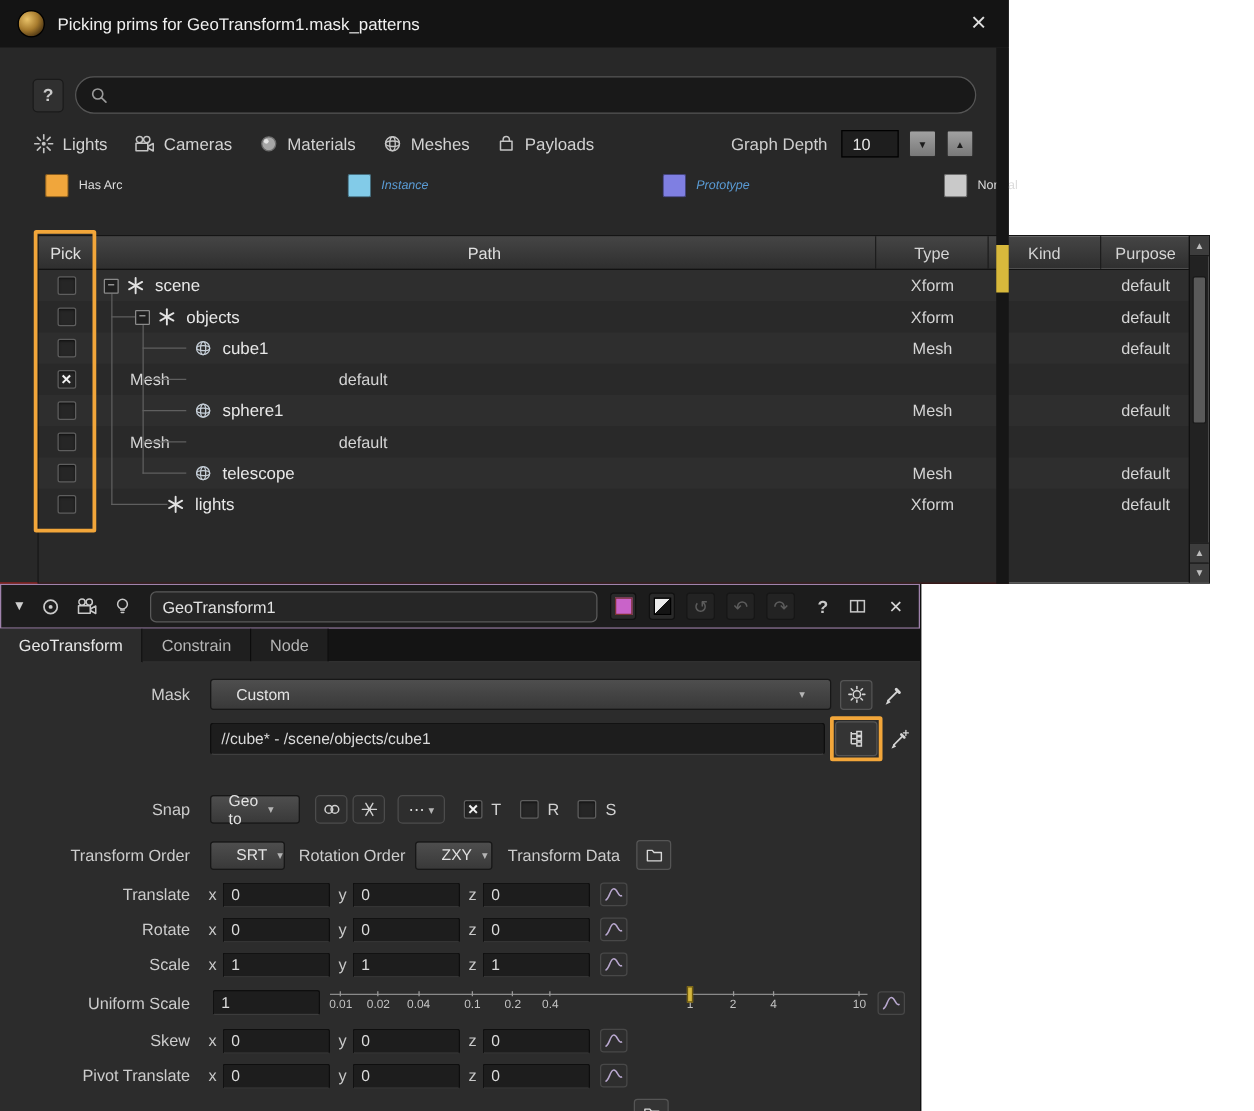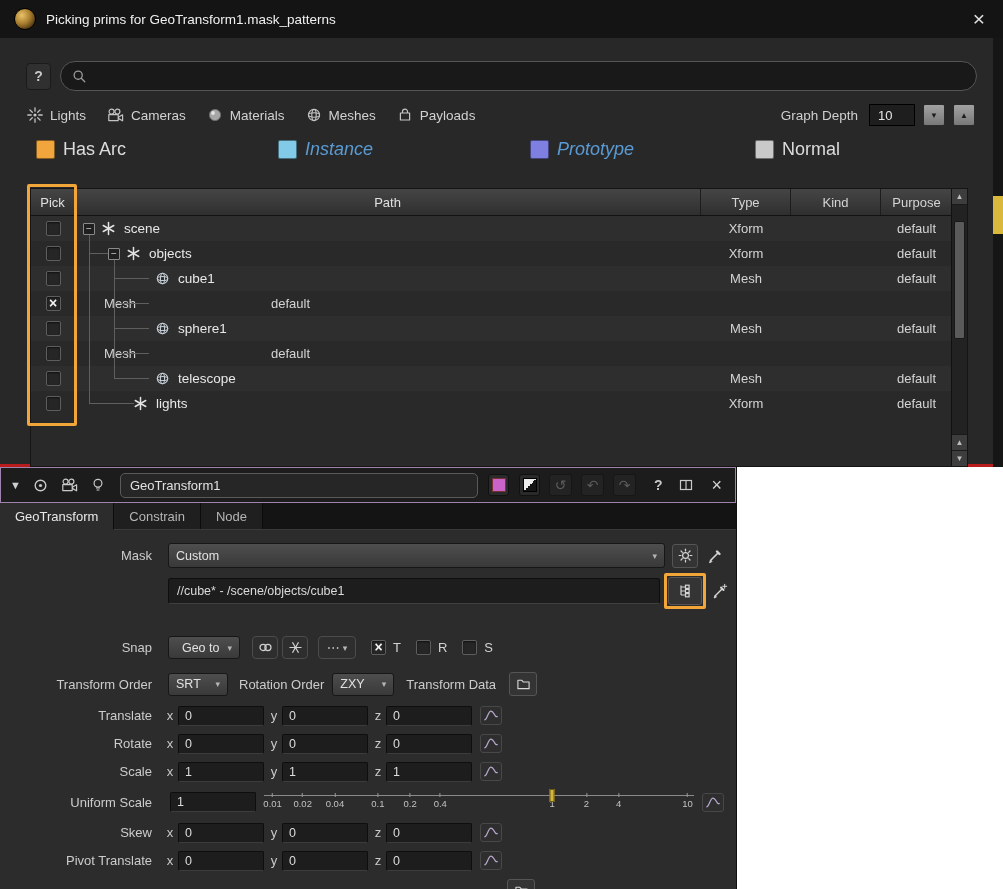--- a/index.html
+++ b/index.html
@@ -6,21 +6,21 @@
   html,body { width:1003px; height:889px; }
   body {
     font-family:"Liberation Sans","DejaVu Sans",sans-serif;
     background:#ffffff; position:relative; overflow:hidden;
     color:#ddd; font-size:13px; -webkit-font-smoothing:antialiased;
   }
   :root{ --hl:#f2a63a; }
   svg{ display:block; }
 
   
-  .dialog{ position:absolute; left:0; top:0; width:1003px; height:467px; background:#282828; border-bottom:3px solid #b91c1c; }
+  .dialog{ position:absolute; left:0; top:0; width:807px; height:467px; background:#282828; border-bottom:1px solid #b91c1c; }
   .titlebar{ height:38px; background:#141414; display:flex; align-items:center; padding:0 14px; gap:10px; }
   .app-icon{ width:22px; height:22px; border-radius:50%;
     background:radial-gradient(circle at 34% 32%, #e9c269 0%, #a87c2e 45%, #4a3312 80%, #241806 100%);
     border:1px solid #000; flex:0 0 auto; }
   .win-title{ color:#f0f0f0; font-size:13.5px; }
   .win-close{ margin-left:auto; color:#e0e0e0; font-size:21px; line-height:20px; cursor:pointer; padding:0 4px; }
 
   .search-row{ display:flex; align-items:center; gap:9px; padding:23px 26px 0 26px; }
   .help-btn{ width:25px; height:27px; background:#303030; border:1px solid #1a1a1a; border-radius:4px;
     color:#c9c9c9; font-size:14px; font-weight:bold; display:flex; align-items:center; justify-content:center; }
@@ -32,21 +32,21 @@
   .filter{ display:flex; align-items:center; gap:7px; color:#d2d2d2; font-size:13.5px; cursor:pointer; }
   .filter .fi{ color:#c4c4c4; }
   .graph-depth{ margin-left:auto; display:flex; align-items:center; gap:7px; }
   .gd-label{ color:#cfcfcf; font-size:13.5px; margin-right:4px; }
   .gd-value{ width:46px; height:22px; background:#1e1e1e; border:1px solid #000; color:#e5e5e5;
     display:flex; align-items:center; padding-left:8px; font-size:13px; }
   .gd-btn{ width:22px; height:22px; background:linear-gradient(#a2a2a2,#787878); border:1px solid #2a2a2a; border-radius:2px;
     color:#1c1c1c; font-size:8px; display:flex; align-items:center; justify-content:center; margin-left:1px; }
 
   .legend{ position:relative; height:22px; margin-top:13px; }
-  .legend-item{ position:absolute; top:0; display:flex; align-items:center; gap:8px; font-size:18px; }
+  .legend-item{ position:absolute; top:0; display:flex; align-items:center; gap:8px; font-size:10px; }
   .swatch{ width:19px; height:19px; border-radius:2px; border:1px solid rgba(0,0,0,.45); }
   .sw-hasarc{ background:#f0a63c; } .sw-instance{ background:#82cbe8; }
   .sw-prototype{ background:#7f7fe2; } .sw-normal{ background:#c9c9c9; }
   .lg-gray{ color:#dcdcdc; } .lg-blue{ color:#5a9bd4;font-style:italic; }
 
   .table{ position:absolute; left:30px; top:188px; width:938px; height:279px; border:1px solid #151515; }
   .tmain{ position:absolute; left:0; top:0; width:921px; height:277px; }
   .thead{ display:flex; height:27px; background:linear-gradient(#454545,#2f2f2f); border-bottom:1px solid #121212; }
   .th{ display:flex; align-items:center; justify-content:center; color:#e0e0e0; font-size:13px; border-right:1px solid #1d1d1d; }
   .th:last-child{ border-right:none; }
@@ -110,21 +110,21 @@
 
   .ptabs{ height:27px; background:#141414; display:flex; align-items:stretch; border-bottom:1px solid #3a3a3a; }
   .tab{ padding:0 15px; display:flex; align-items:center; font-size:13px; color:#b5b5b5; background:#1f1f1f;
     border-right:1px solid #0c0c0c; cursor:pointer; }
   .tab.active{ background:#2c2c2c; color:#e8e8e8; margin-bottom:-1px; border-bottom:1px solid #2c2c2c; }
 
   .pbody{ padding-top:13px; }
   .frow{ display:flex; align-items:center; }
   .plabel{ width:160px; flex:0 0 auto; text-align:right; padding-right:8px; color:#cccccc; font-size:13px; white-space:nowrap; }
   .dropdown{ height:23px; background:linear-gradient(#4e4e4e,#393939); border:1px solid #171717; border-radius:3px;
-    color:#e2e2e2; display:flex; align-items:center; justify-content:space-between; padding:0 7px; font-size:12.5px; }
+    color:#e2e2e2; display:flex; align-items:center; justify-content:space-between; padding:0 20px; font-size:12.5px; }
   .dd-arrow{ color:#b5b5b5; font-size:9px; margin-left:8px; }
   .dd-mask{ width:497px; height:25px; }
   .tool-btn{ height:24px; background:#343434; border:1px solid #555; border-radius:3px; color:#d5d5d5;
     display:flex; align-items:center; justify-content:center; }
   .gear-btn{ width:26px; margin-left:7px; }
   .drop-btn{ width:23px; margin-left:5px; background:transparent; border:none; }
   .pattern-field{ width:492px; height:26px; margin-left:8px; background:#1d1d1d; border:1px solid #0e0e0e;
     border-bottom-color:#3f3f3f; border-radius:3px; color:#dadada; font-size:12.5px; padding:0 8px; outline:none; font-family:inherit; }
   .rel{ position:relative; margin-left:8px; }
   .tree-btn{ width:34px; height:28px; }

